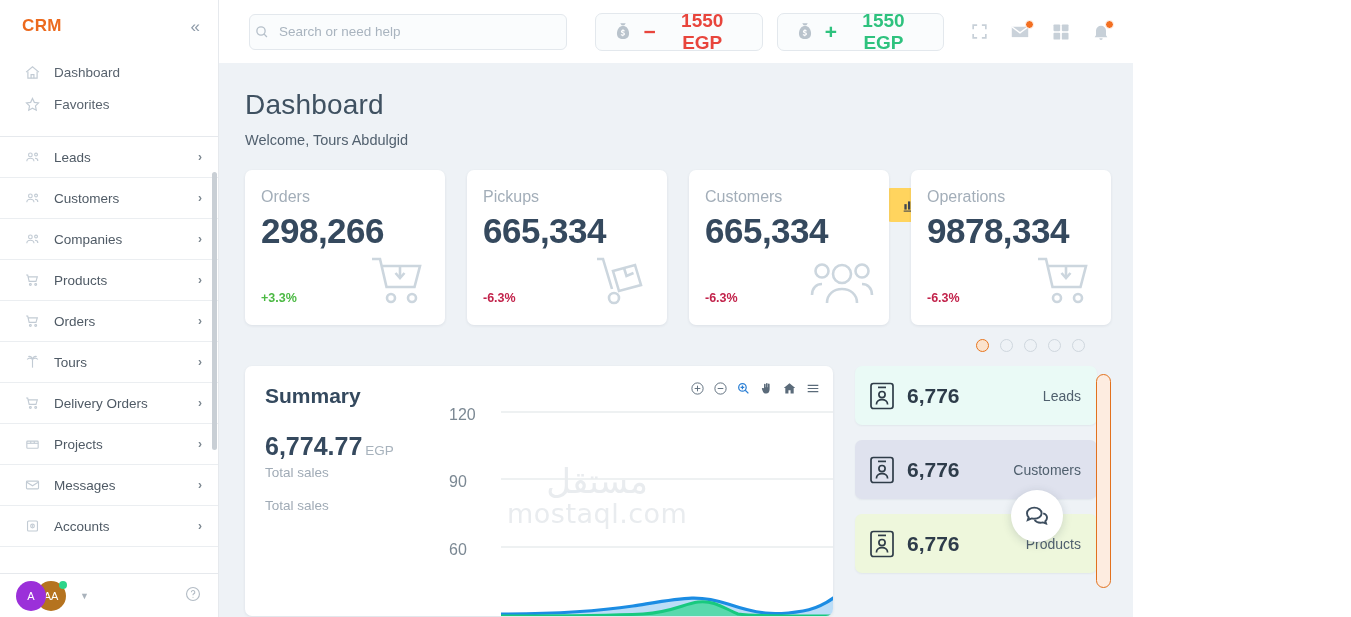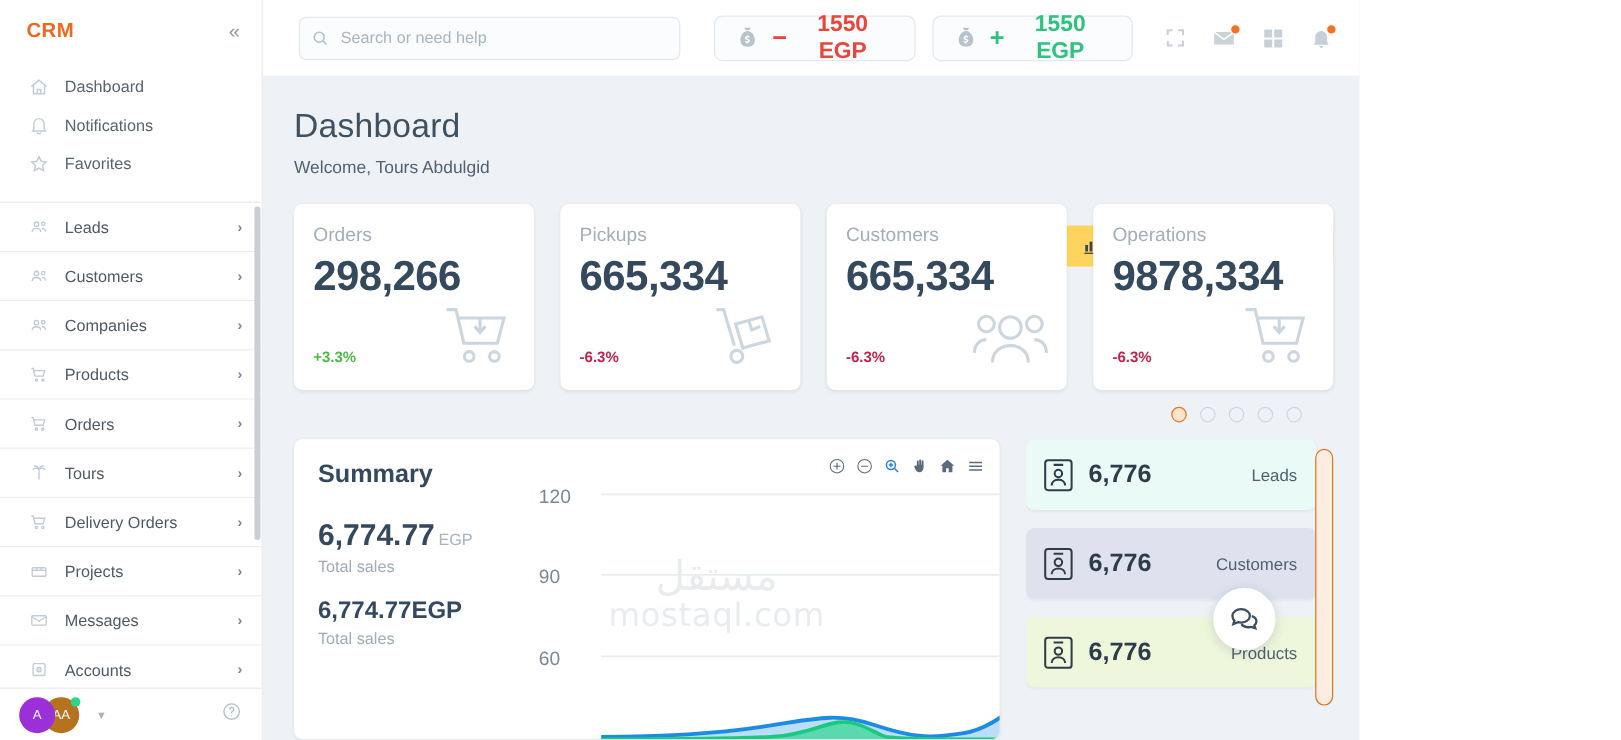--- a/index.html
+++ b/index.html
@@ -74,21 +74,21 @@
 
   
   .main { flex: 1; height: 617px; background: #eef2f6; position: relative; overflow: hidden; }
 
   .topbar {
     height: 63px; background: #fff; display: flex; align-items: center;
     padding: 0 22px 0 30px; gap: 14px;
   }
   .search-box {
     width: 320px; height: 36px; border: 1px solid #e3e8ed; border-radius: 6px;
-    background: #fafcfd; display: flex; align-items: center; gap: 9px; padding: 0 9px;
+    background: #fafcfd; display: flex; align-items: center; gap: 9px; padding: 0 4px;
   }
   .search-box input {
     border: none; outline: none; background: transparent; flex: 1;
     font-family: "Liberation Sans", sans-serif; font-size: 13.5px; color: #9aa6b2;
   }
   .search-box input::placeholder { color: #a9b4bf; }
   .topbar-spacer { flex: 1; }
 
   .money-btn {
     height: 38px; border: 1px solid #e3e8ed; border-radius: 7px; background: #fafcfd;
@@ -207,29 +207,20 @@
     <div class="sb-top-list">
       <div class="sb-top-item">
         <span class="sb-ico">
           <svg width="17" height="17" viewBox="0 0 24 24" fill="none" stroke="currentColor" stroke-width="1.7">
               <path d="M3 11.5 12 4l9 7.5"></path>
               <path d="M5.5 10.5V20h13v-9.5"></path>
               <path d="M10 20v-5h4v5"></path>
             </svg>
         </span>
         <span class="lbl">Dashboard</span>
-      </div>
-      <div class="sb-top-item">
-        <span class="sb-ico">
-          <svg width="17" height="17" viewBox="0 0 24 24" fill="none" stroke="currentColor" stroke-width="1.7">
-              <path d="M18 16V10a6 6 0 1 0-12 0v6l-1.5 2.5h15L18 16Z"></path>
-              <path d="M10 20a2 2 0 0 0 4 0"></path>
-            </svg>
-        </span>
-        <span class="lbl">Notifications</span>
       </div>
       <div class="sb-top-item">
         <span class="sb-ico">
           <svg width="17" height="17" viewBox="0 0 24 24" fill="none" stroke="currentColor" stroke-width="1.7">
               <path d="m12 3.5 2.6 5.5 5.9.8-4.3 4.2 1.1 6-5.3-2.9L6.7 20l1.1-6-4.3-4.2 5.9-.8L12 3.5Z"></path>
             </svg>
         </span>
         <span class="lbl">Favorites</span>
       </div>
     </div>
@@ -553,23 +544,20 @@
           <div class="sum-title">Summary</div>
 
           <div class="sum-metric">
             <div class="sum-amt">
               <span>6,774.77</span><span class="cur">EGP</span>
             </div>
             <div class="sum-cap">Total sales</div>
           </div>
 
           <div class="sum-metric2">
-            <div class="sum-amt2">
-              <span>6,774.77</span><span class="cur">EGP</span>
-            </div>
             <div class="sum-cap">Total sales</div>
           </div>
 
           <div class="chart-area">
 
             <div class="chart-toolbar">
               <span class="ct-ico">
                 <svg width="15" height="15" viewBox="0 0 24 24" fill="none" stroke="currentColor" stroke-width="1.5">
                     <circle cx="12" cy="12" r="9"></circle>
                     <path d="M12 7.5v9M7.5 12h9"></path>

